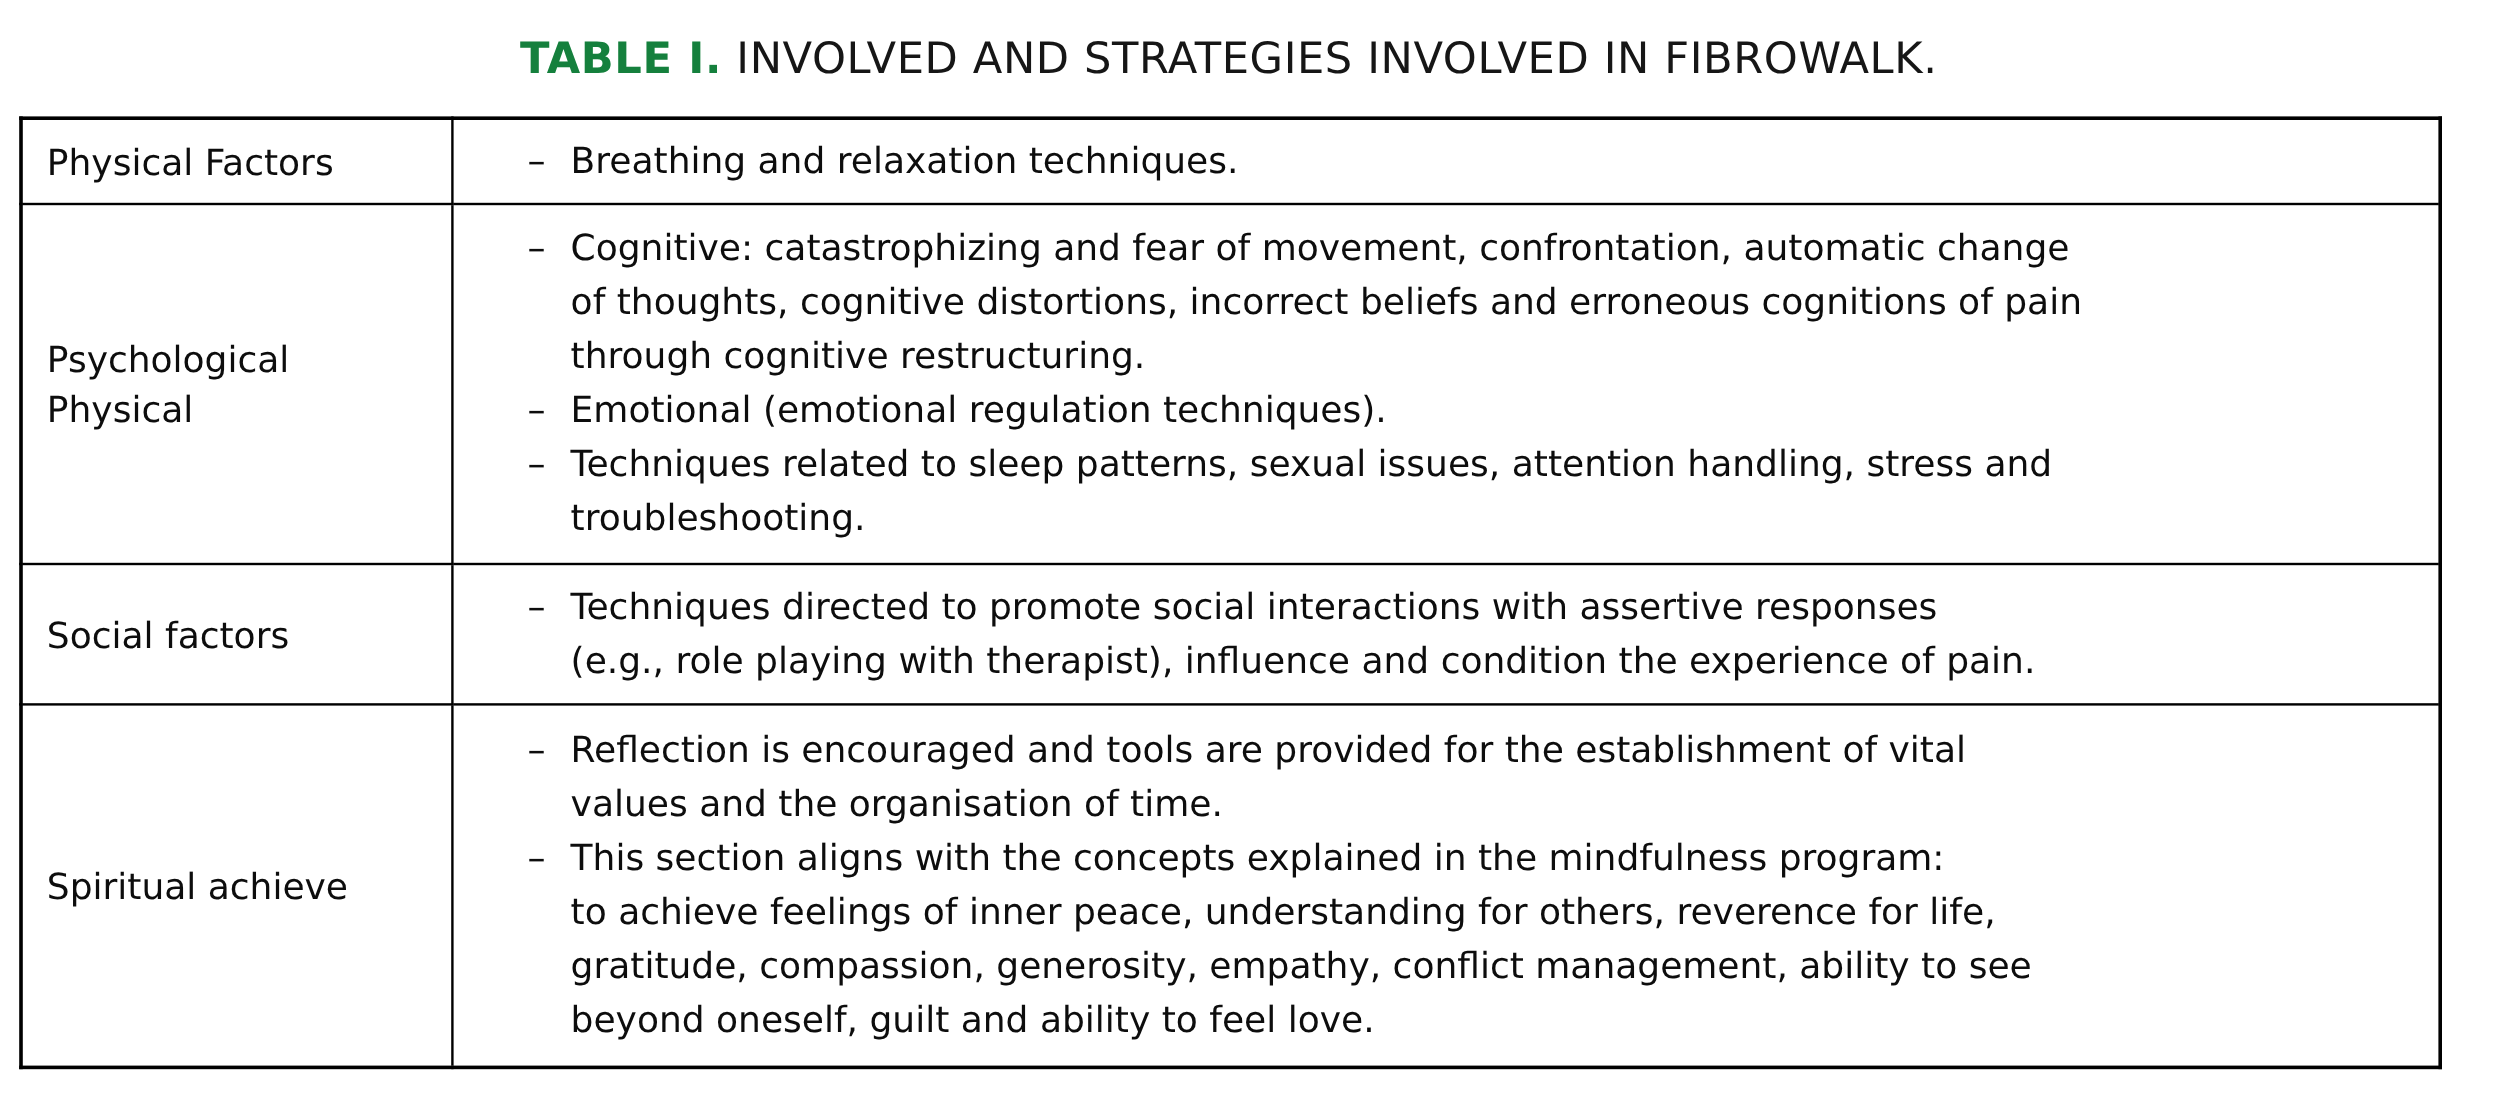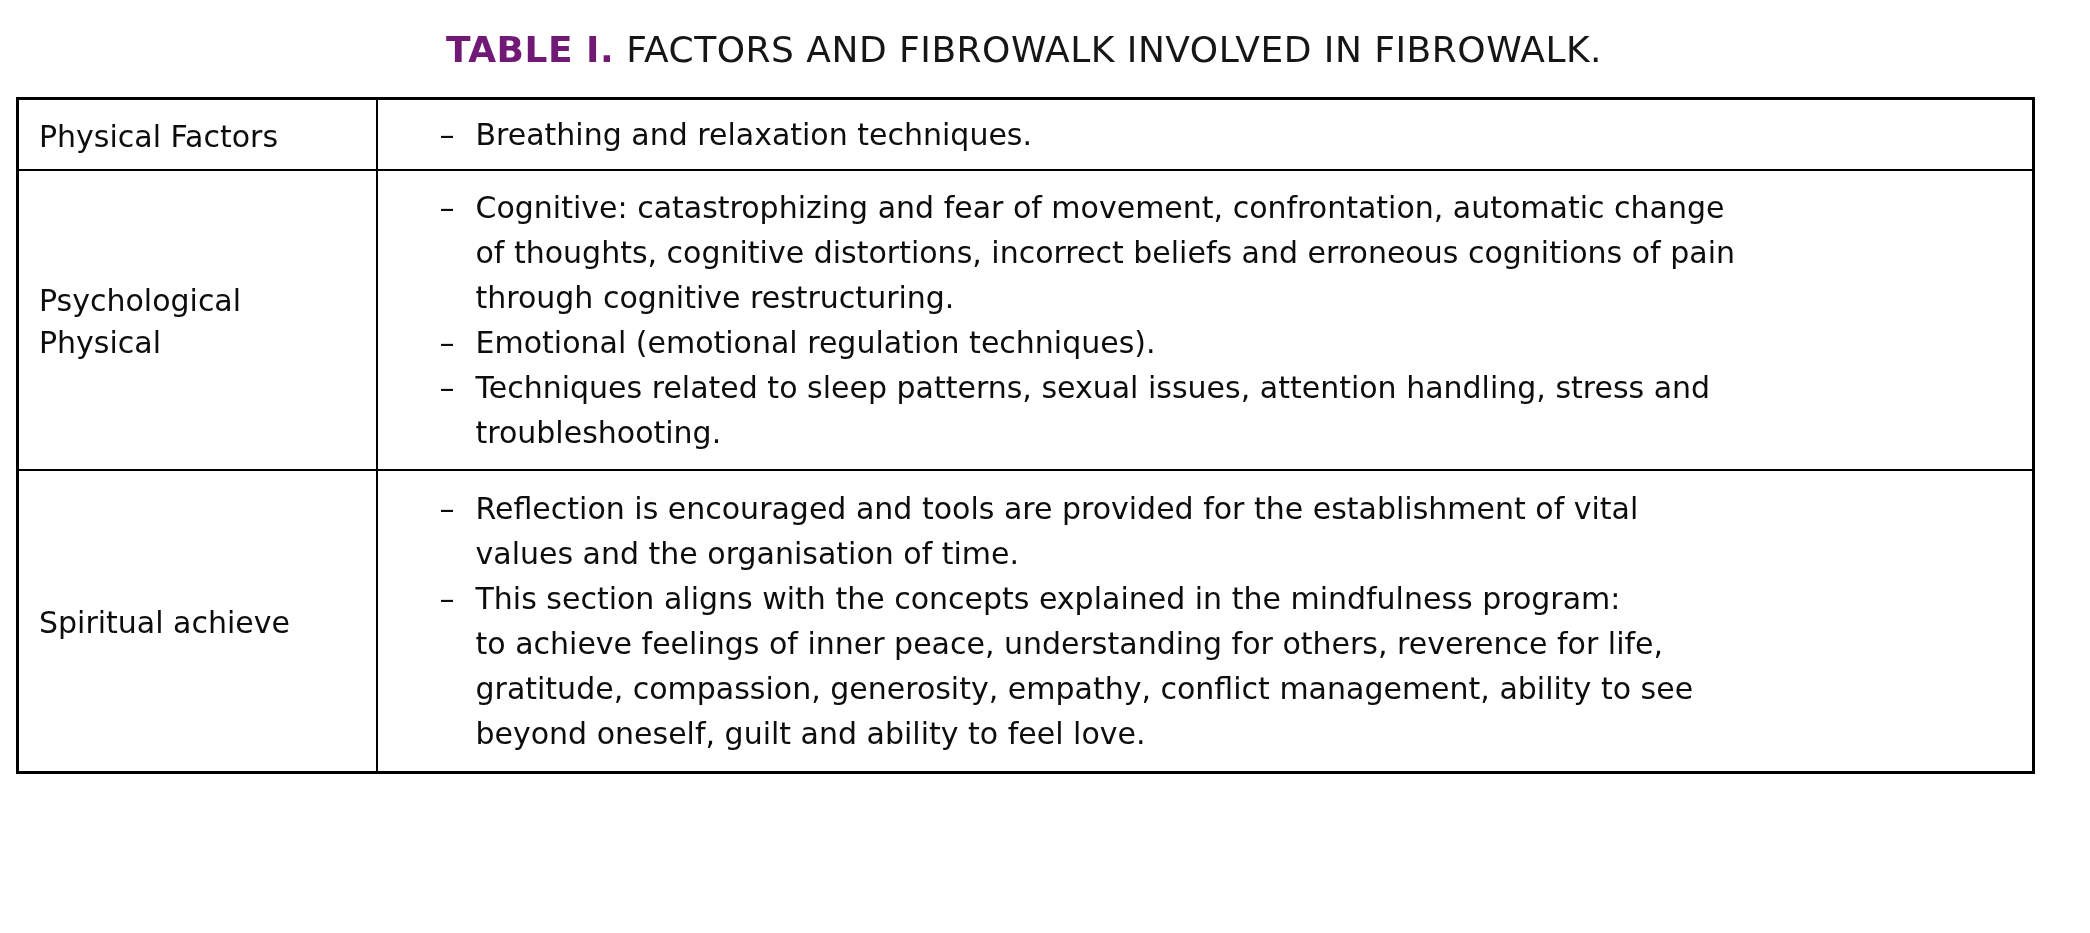--- a/index.html
+++ b/index.html
@@ -8,21 +8,21 @@
     font-family:"DejaVu Sans","Liberation Sans",sans-serif;
     color:#0d0d0d;
     -webkit-font-smoothing:antialiased;
   }
   .page{padding-top:28px;}
   .table-title{
     width:2016px;margin-left:16px;text-align:center;
     font-size:36px;line-height:44px;color:#161616;
     letter-spacing:0.5px;white-space:nowrap;
   }
-  .title-label{font-weight:bold;color:#701a75;margin-right:12px;}
+  .title-label{font-weight:bold;color:#15803d;margin-right:12px;}
   table.factors{
     border-collapse:collapse;table-layout:fixed;
     width:2016px;margin:25px 0 0 16px;
     border:3px solid #000;
   }
   table.factors td{
     border:2px solid #000;vertical-align:middle;
     font-size:30px;
   }
   td.factor{
@@ -40,21 +40,21 @@
   .item{position:relative;padding-left:36px;}
   .dash{position:absolute;left:0;top:0;}
   .txt{white-space:pre-line;}
 </style>
 </head>
 <body>
 
 <div class="page">
 
   <div class="table-title">
-    <span class="title-label">TABLE I.</span><span class="title-text">FACTORS AND FIBROWALK INVOLVED IN FIBROWALK.</span>
+    <span class="title-label">TABLE I.</span><span class="title-text">INVOLVED AND STRATEGIES INVOLVED IN FIBROWALK.</span>
   </div>
 
   <table class="factors">
     <colgroup>
       <col style="width:359px">
       <col style="width:1657px">
     </colgroup>
 
     <tbody>
         <tr class="r1">
@@ -81,20 +81,30 @@
           <span class="txt">Emotional (emotional regulation techniques).</span>
         </div>
         <div class="item">
           <span class="dash">–</span>
           <span class="txt">Techniques related to sleep patterns, sexual issues, attention handling, stress and
 troubleshooting.</span>
         </div>
       </td>
     </tr>
 
+    <tr class="r3">
+      <td class="factor">Social factors</td>
+      <td class="content">
+        <div class="item">
+          <span class="dash">–</span>
+          <span class="txt">Techniques directed to promote social interactions with assertive responses
+(e.g., role playing with therapist), influence and condition the experience of pain.</span>
+        </div>
+      </td>
+    </tr>
 
     <tr class="r4">
       <td class="factor">Spiritual achieve</td>
       <td class="content">
         <div class="item">
           <span class="dash">–</span>
           <span class="txt">Reflection is encouraged and tools are provided for the establishment of vital
 values and the organisation of time.</span>
         </div>
         <div class="item">

